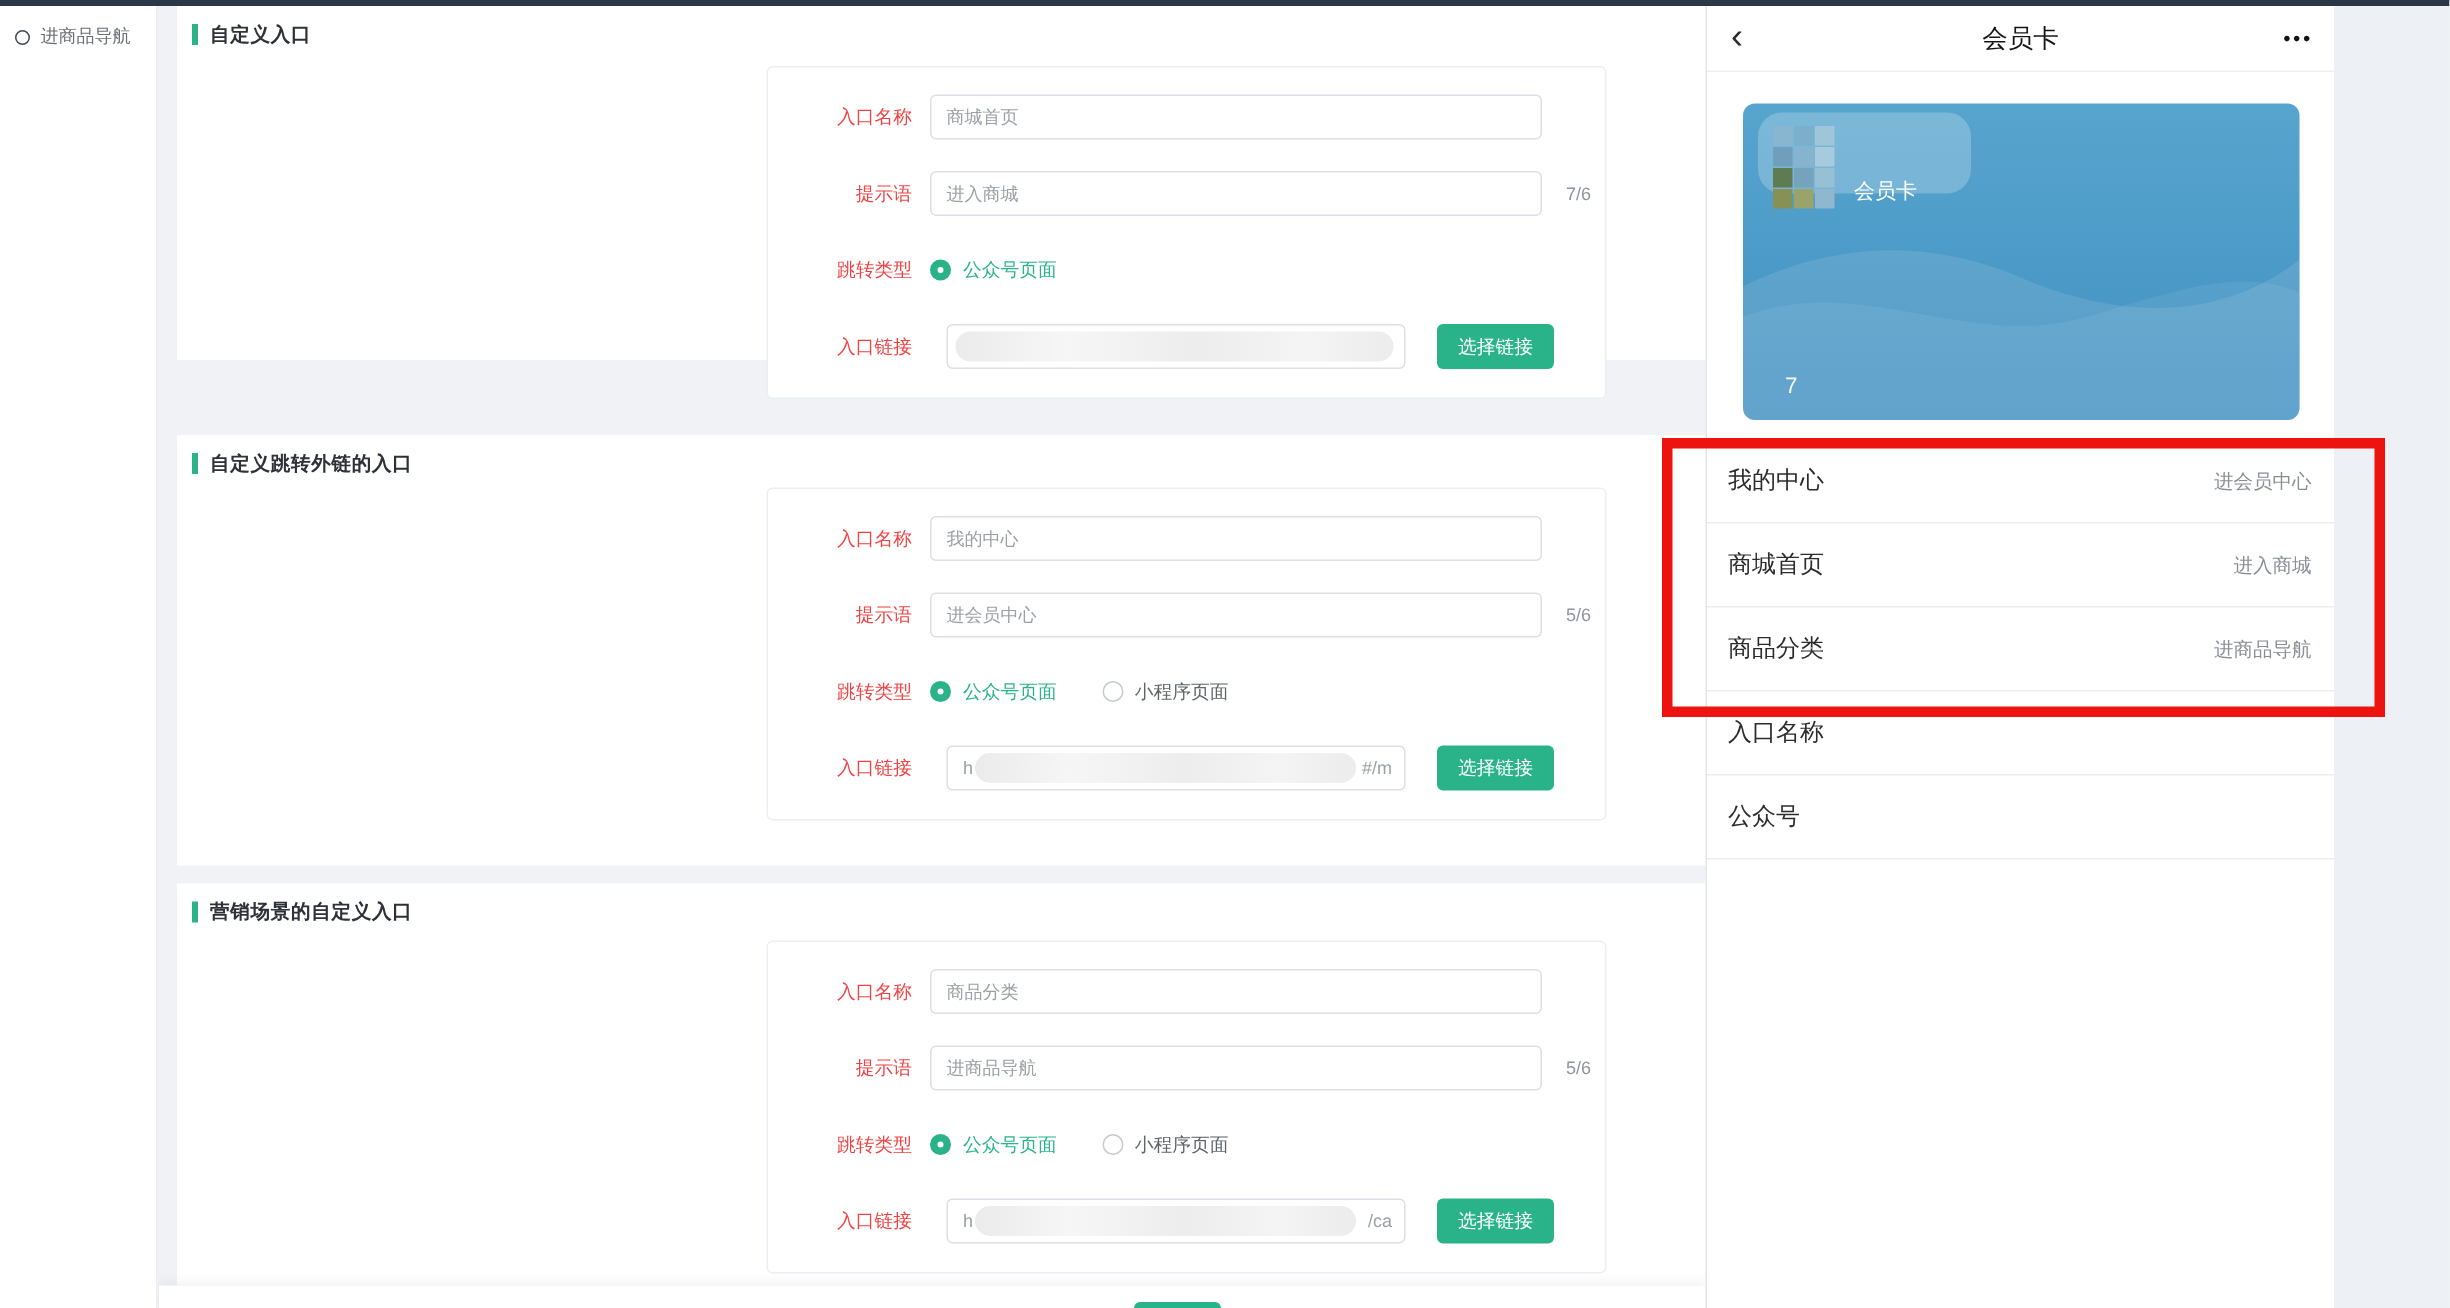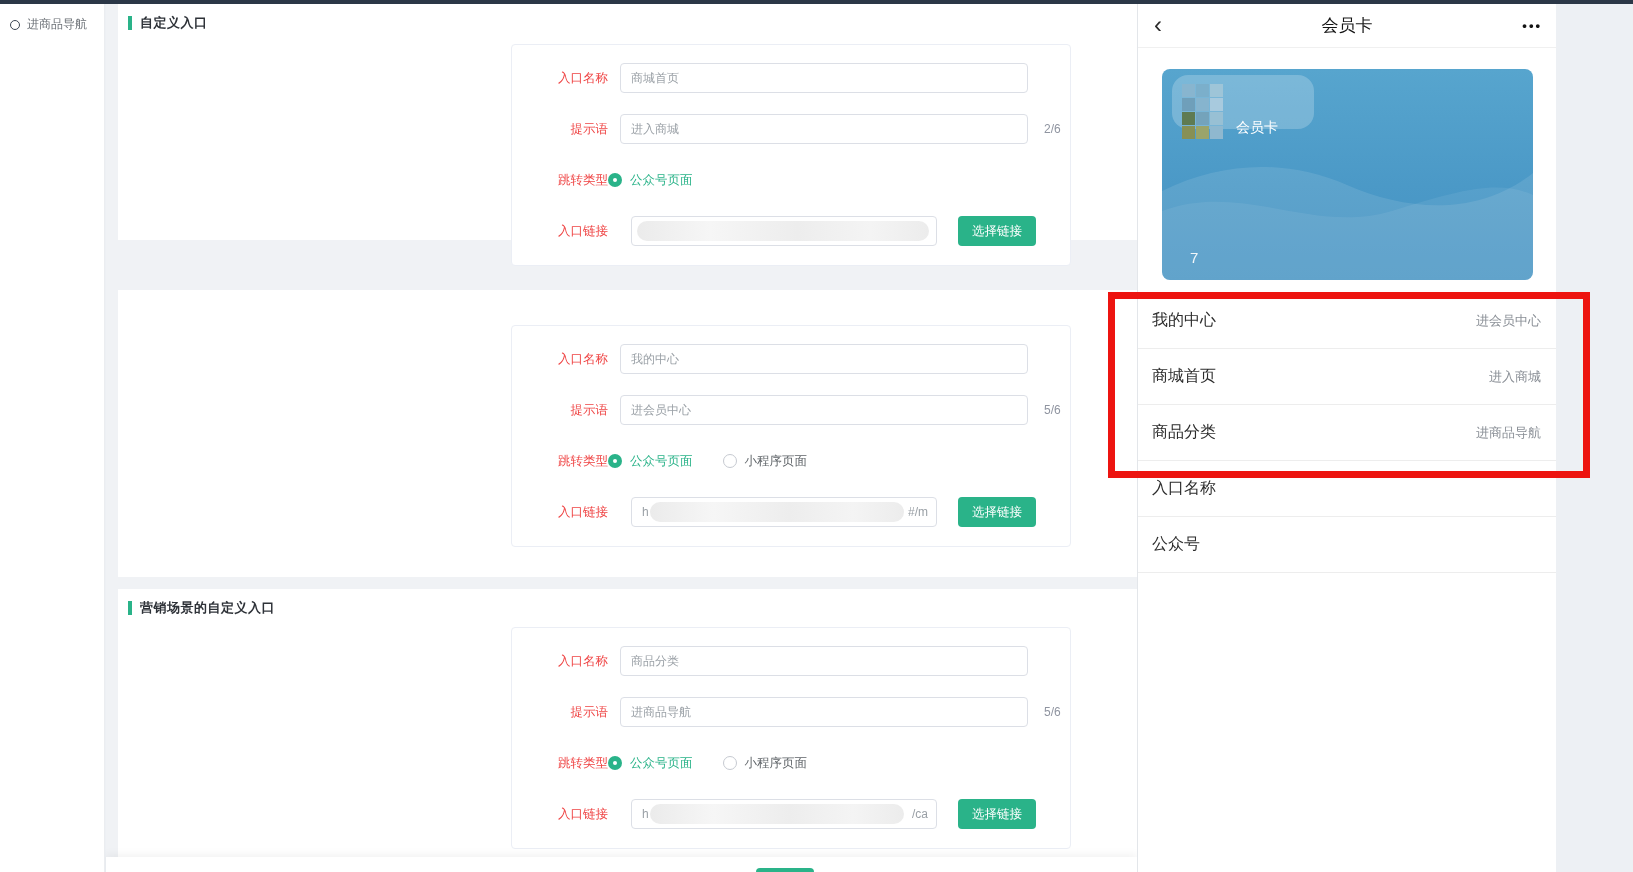--- a/index.html
+++ b/index.html
@@ -33,21 +33,21 @@
   .sec3 .form-card { top:38px; }
 
   .form-row { display:flex; align-items:center; height:30px; margin-bottom:21px; }
   .form-row:last-child { margin-bottom:0;gap:11px; }
   .form-label { width:96px; text-align:right; font-size:12.5px; color:#ef4444; flex:none; }
   .input { margin-left:12px; height:30px; border:1px solid #dcdfe6; border-radius:4px; background:#fff; display:flex; align-items:center; padding:0 10px; font-size:12px; color:#9aa0a6; position:relative; cursor:text; }
   .input.wide { width:408px; }
   .input.link { width:306px; }
   .counter { margin-left:16px; font-size:12px; color:#8f94a0; }
 
-  .radio-group { margin-left:0; display:flex; align-items:center; gap:30px;text-align:center; }
+  .radio-group { margin-left:12px; display:flex; align-items:center; gap:30px;text-align:center; }
   .radio-opt { display:flex; align-items:center; gap:8px; font-size:12.5px; cursor:pointer; }
   .rdot { width:14px; height:14px; border-radius:50%; flex:none; position:relative; }
   .rdot.on { background:#2ab389; }
   .rdot.on::after { content:""; position:absolute; left:5px; top:5px; width:4px; height:4px; border-radius:50%; background:#fff; }
   .rdot.off { border:1px solid #c6cad1; background:#fff; }
   .radio-opt.on .rlbl { color:#2ab389; }
   .radio-opt.off .rlbl { color:#5f6468; }
 
   .blur-mask { position:absolute; top:4px; bottom:4px; border-radius:11px;
     background:linear-gradient(90deg,#ebebeb,#f6f6f6 25%,#ededed 55%,#f4f4f4 80%,#ececec); }
@@ -107,21 +107,21 @@
         <span class="form-label">入口名称</span>
         <div class="input wide">
           <span>商城首页</span>
         </div>
       </div>
       <div class="form-row">
         <span class="form-label">提示语</span>
         <div class="input wide">
           <span>进入商城</span>
         </div>
-        <span class="counter">2/6</span>
+        <span class="counter">7/6</span>
       </div>
       <div class="form-row">
         <span class="form-label">跳转类型</span>
         <div class="radio-group">
           <span class="radio-opt on">
             <span class="rdot on"></span>
             <span class="rlbl">公众号页面</span>
           </span>
         </div>
       </div>
@@ -131,20 +131,24 @@
           <span></span>
           <span class="blur-mask mask-full"></span>
           <span class="frag-end"></span>
         </div>
         <button class="choose-btn">选择链接</button>
       </div>
     </div>
   </div>
 
   <div class="section sec2">
+    <div class="section-title">
+      <span class="title-bar"></span>
+      <span class="title-text">自定义跳转外链的入口</span>
+    </div>
     <div class="form-card">
       <div class="form-row">
         <span class="form-label">入口名称</span>
         <div class="input wide">
           <span>我的中心</span>
         </div>
       </div>
       <div class="form-row">
         <span class="form-label">提示语</span>
         <div class="input wide">

